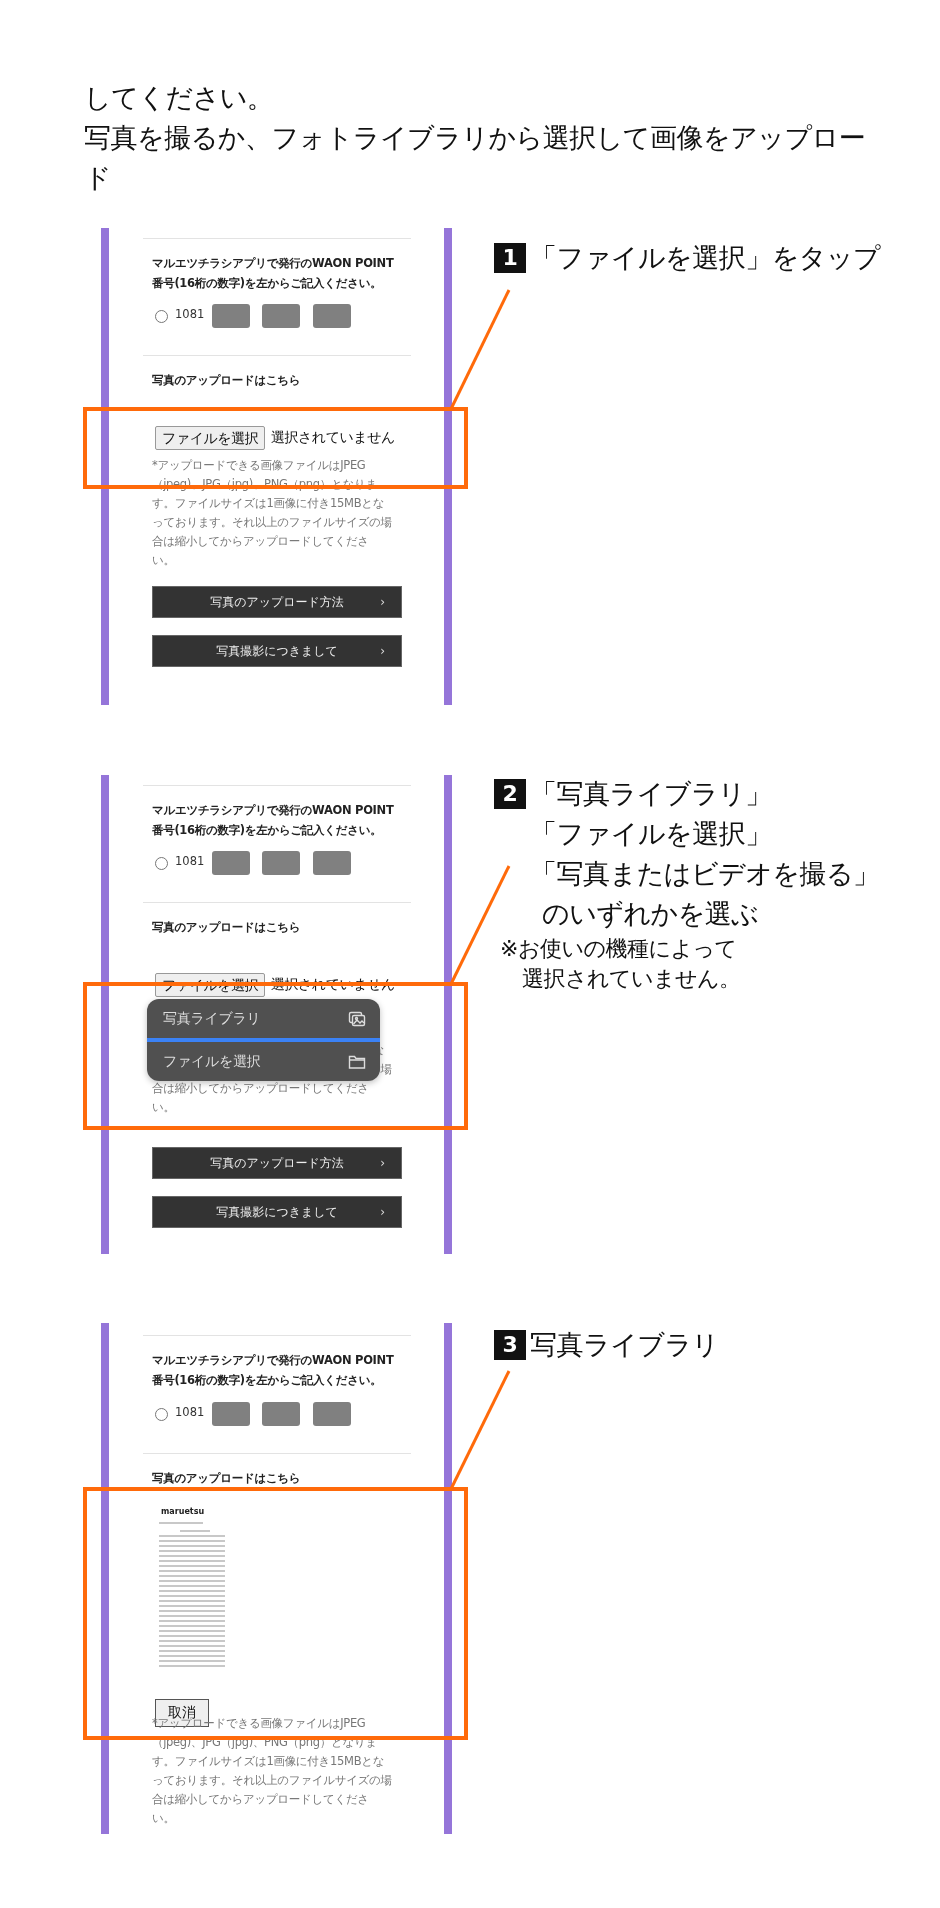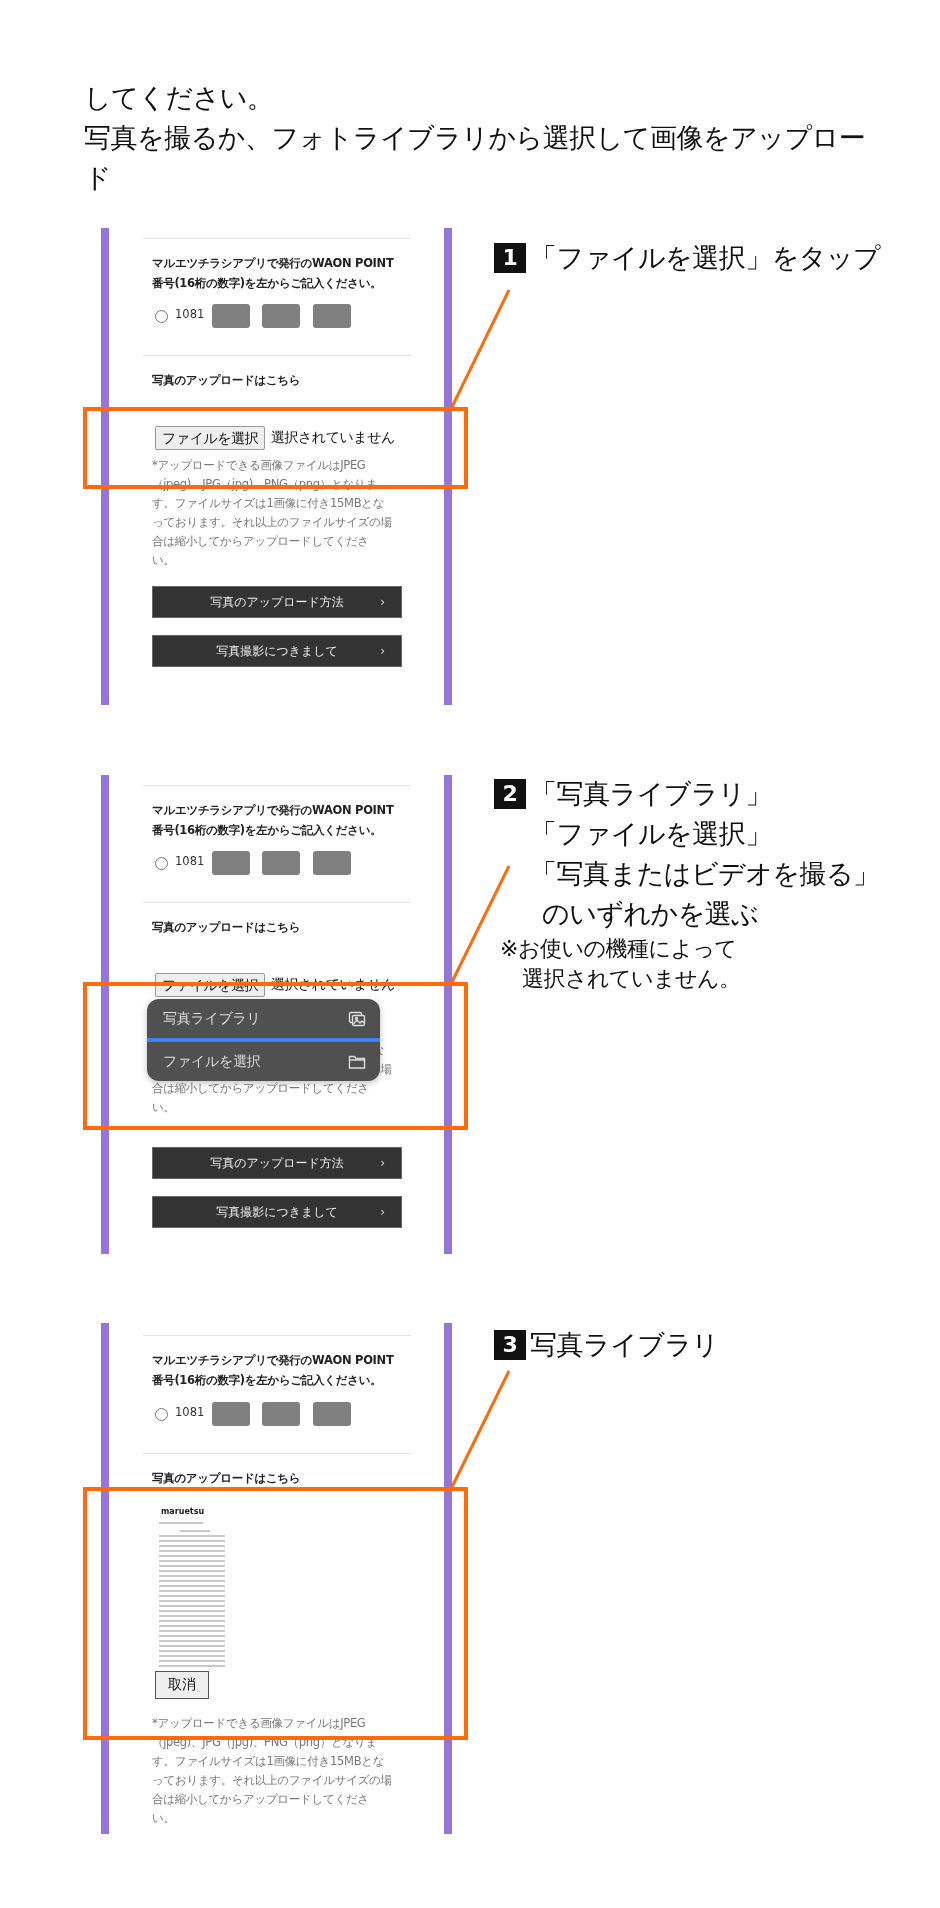--- a/index.html
+++ b/index.html
@@ -39,21 +39,21 @@
   .popup-item { height: 39px; display: flex; align-items: center; justify-content: space-between;
                 padding: 0 14px 0 16px; color: #ddd; font-size: 14px; border-bottom: 4px solid #3b82f6;
                 letter-spacing: -0.3px; }
   .popup-item:last-child { border-bottom: none; }
   .popup-item svg { width: 18px; height: 18px; }
 
   .receipt { position: absolute; left: 54px; top: 178px; width: 74px; height: 170px; background: #fff;
              overflow: hidden; }
   .receipt .logo { font-size: 8px; font-weight: bold; color: #222; margin: 6px 0 0 6px; }
   .receipt .row { height: 2px; background: #c8c8c8; margin: 3px 4px 0 4px; }
-  .cancel-btn { position: absolute; left: 54px; top: 348px; width: 54px; height: 28px;
+  .cancel-btn { position: absolute; left: 54px; top: 376px; width: 54px; height: 28px;
                 background: #efefef; border: 1px solid #555; font-size: 14px; color: #111;
                 display: flex; align-items: center; justify-content: center; box-sizing: border-box; }
 
   .hl-box { position: absolute; left: 83px; width: 385px; border: 4px solid #ff6a0a; box-sizing: border-box;
             pointer-events: none; }
   svg.leader { position: absolute; left: 0; top: 0; width: 940px; height: 1908px; pointer-events: none; }
 
   .callout { position: absolute; left: 494px; font-size: 27px; line-height: 40px; color: #111;
              letter-spacing: -0.5px; }
   .num { display: inline-block; width: 32px; height: 30px; background: #111; color: #fff;

